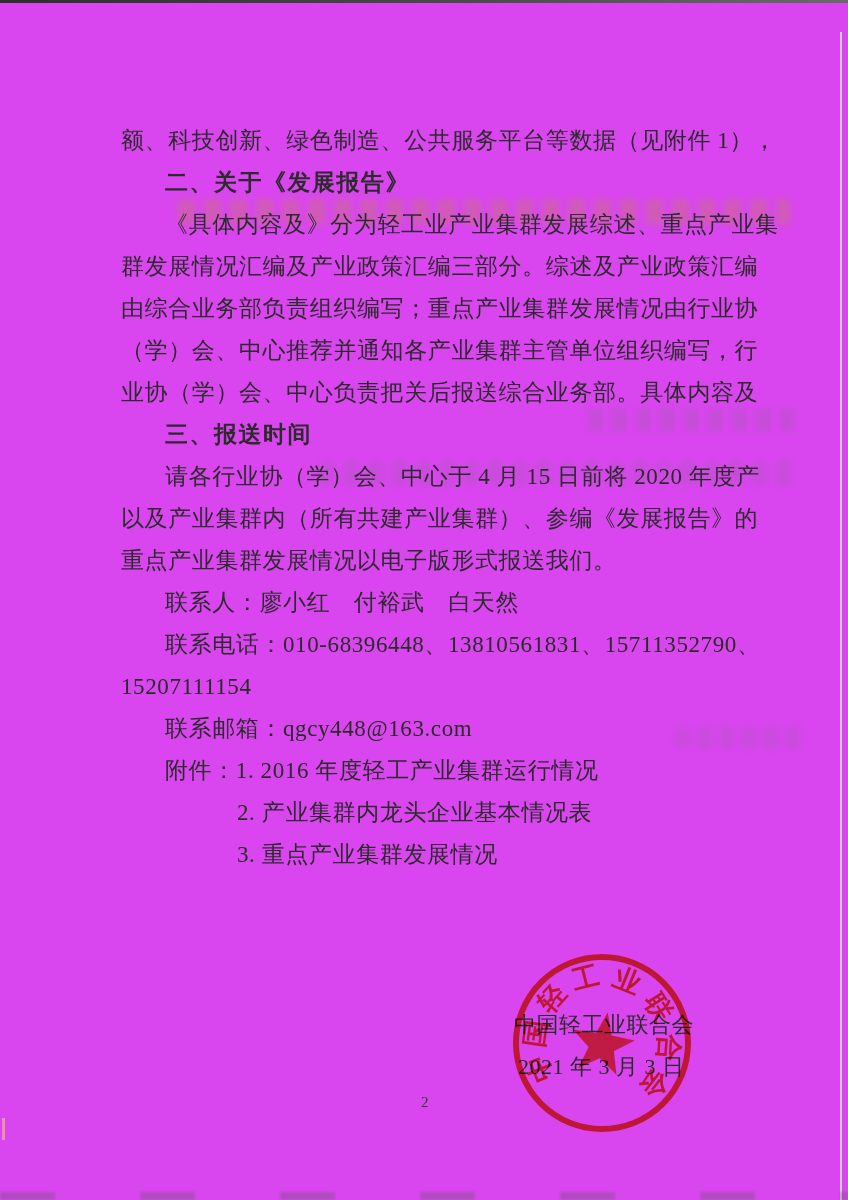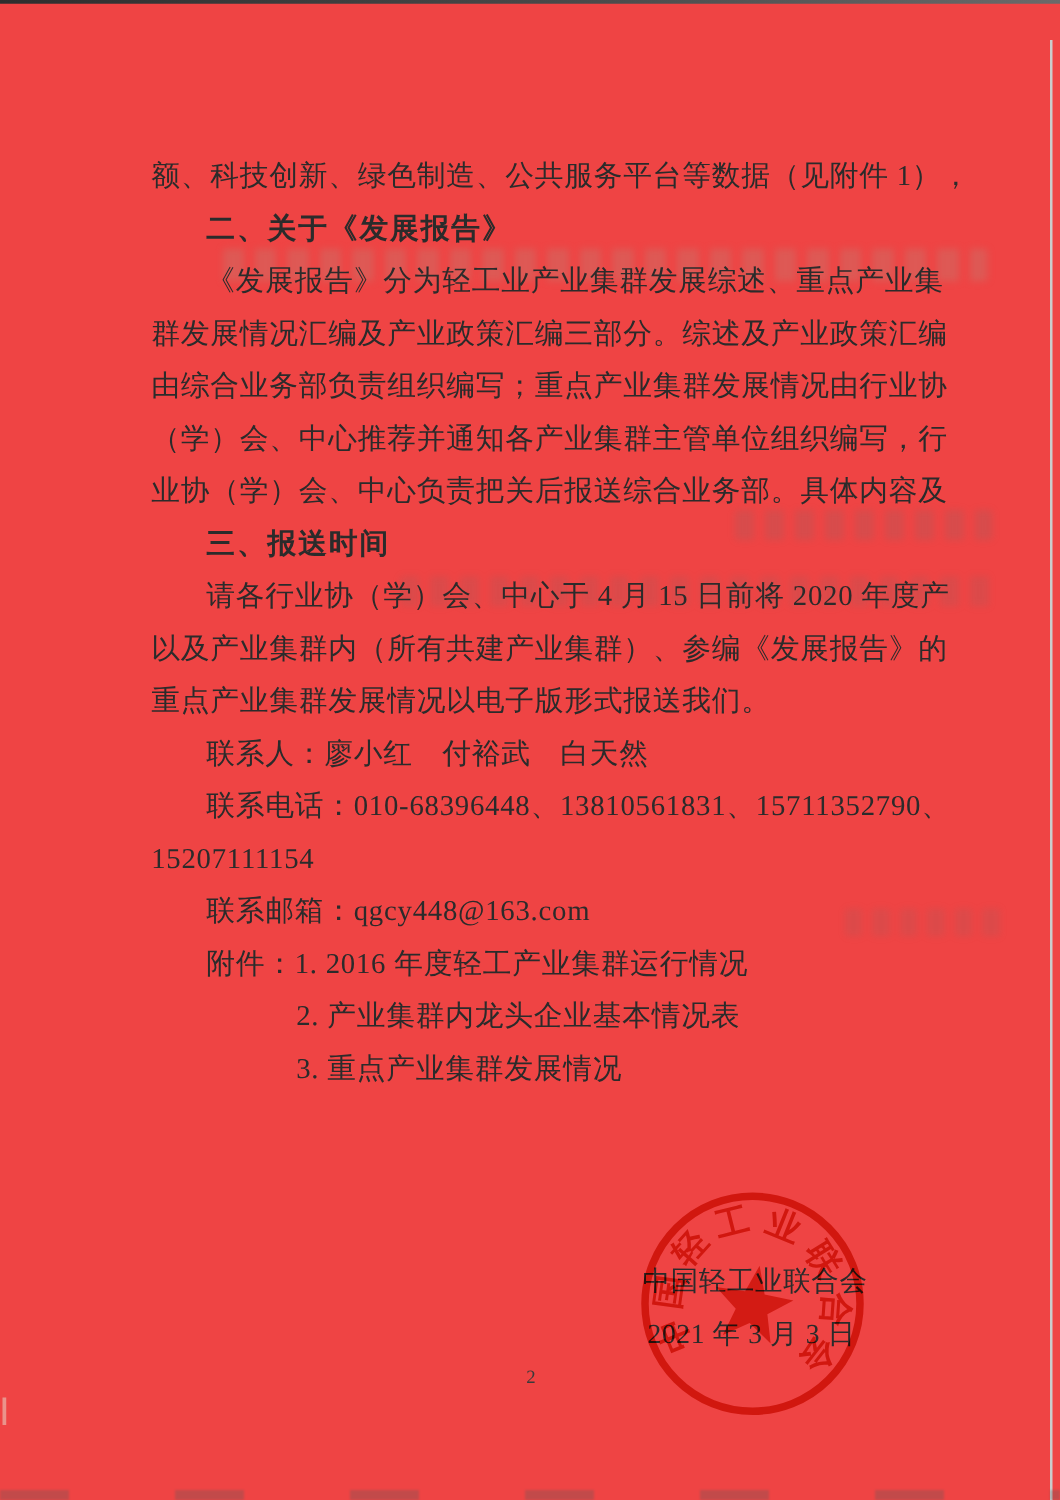--- a/index.html
+++ b/index.html
@@ -1,18 +1,18 @@
 <!DOCTYPE html>
 <html><head>
 <meta charset="utf-8">
 <style>
   html,body{margin:0;padding:0;background:#888;}
   .page{
     position:relative;width:848px;height:1200px;margin:0 auto;
-    background:#ef4444;overflow:hidden;
+    background:#d946ef;overflow:hidden;
     font-family:"Liberation Serif","DejaVu Serif",serif;color:#2b2b2b;
   }
   
   .edge-top{position:absolute;left:0;top:0;width:100%;height:3px;
     background:linear-gradient(90deg,#2e2e2e 0%,#4a4a4a 55%,#6a6a6a 100%);}
   .edge-right{position:absolute;left:840px;top:32px;width:2px;height:1168px;background:#cbcbcb;}
   .edge-bottom{position:absolute;left:0;bottom:0;width:100%;height:8px;opacity:.55;
     background:repeating-linear-gradient(90deg,rgba(90,90,90,.55) 0 55px,rgba(90,90,90,0) 55px 140px);
     filter:blur(1px);}
   .left-red-mark{position:absolute;left:2px;top:1118px;width:3px;height:22px;background:#e9a198;opacity:.85;}
@@ -62,21 +62,21 @@
   <div class="left-red-mark"></div>
 
   <div class="ghost ghost-pink"></div>
   <div class="ghost ghost-gray1"></div>
   <div class="ghost ghost-gray2"></div>
   <div class="ghost ghost-gray3"></div>
 
   <div class="body-text">
     <div class="line">额、科技创新、绿色制造、公共服务平台等数据（见附件 1），</div>
     <div class="line h i1">二、关于《发展报告》</div>
-    <div class="line i1">《发展报告》分为轻工业产业集群发展综述、重点产业集</div>
+    <div class="line i1">《具体内容及》分为轻工业产业集群发展综述、重点产业集</div>
     <div class="line">群发展情况汇编及产业政策汇编三部分。综述及产业政策汇编</div>
     <div class="line">由综合业务部负责组织编写；重点产业集群发展情况由行业协</div>
     <div class="line">（学）会、中心推荐并通知各产业集群主管单位组织编写，行</div>
     <div class="line">业协（学）会、中心负责把关后报送综合业务部。具体内容及</div>
     <div class="line h i1">三、报送时间</div>
     <div class="line i1">请各行业协（学）会、中心于 4 月 15 日前将 2020 年度产</div>
     <div class="line">以及产业集群内（所有共建产业集群）、参编《发展报告》的</div>
     <div class="line">重点产业集群发展情况以电子版形式报送我们。</div>
     <div class="line i1">联系人：廖小红　付裕武　白天然</div>
     <div class="line i1">联系电话：010-68396448、13810561831、15711352790、</div>

